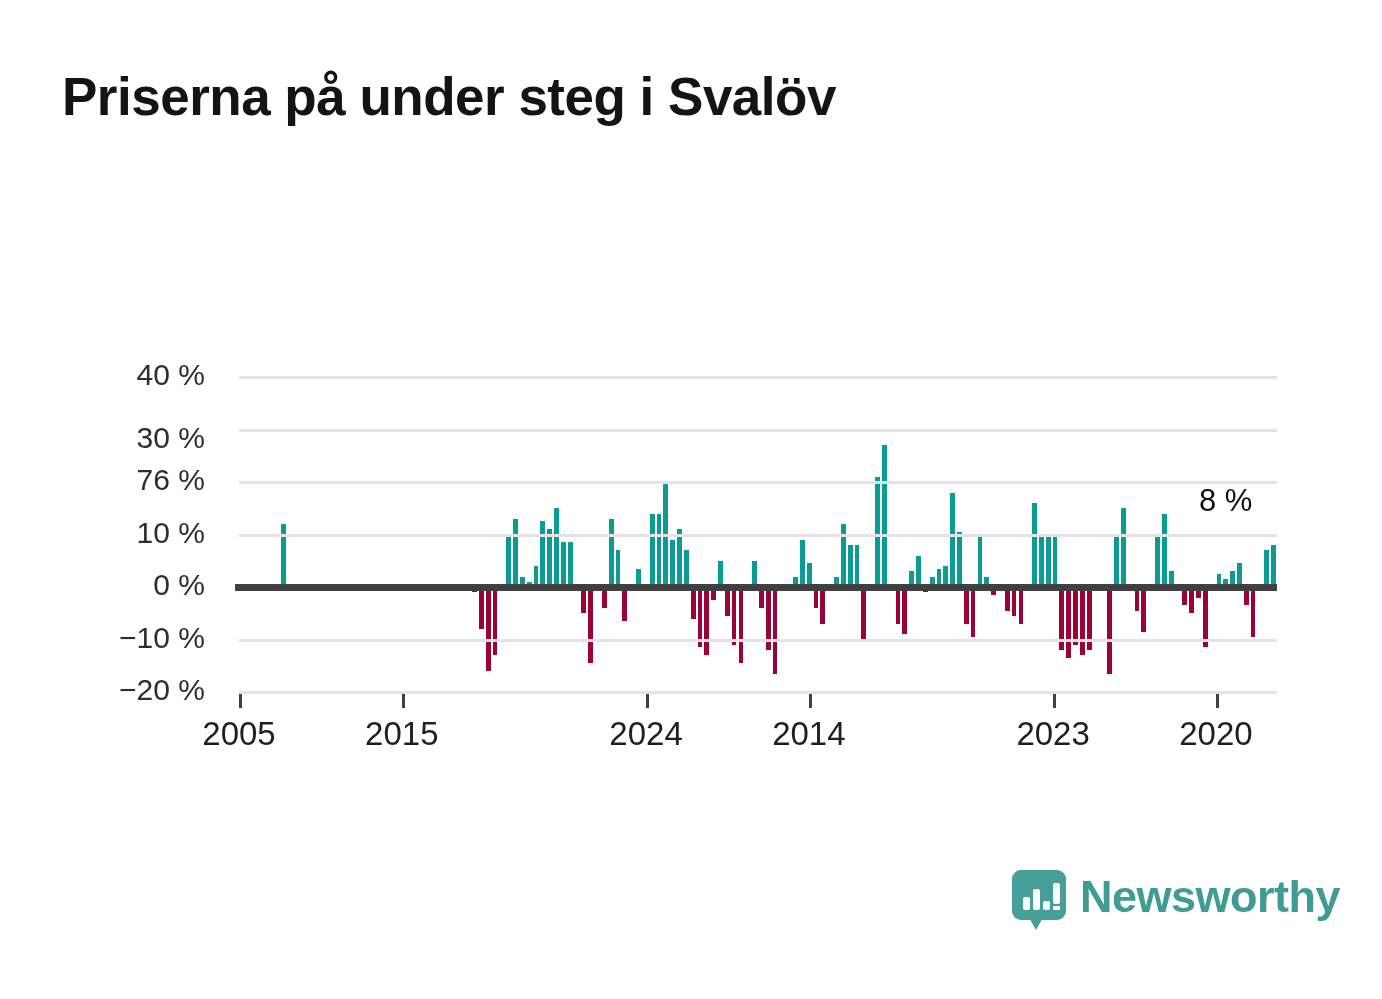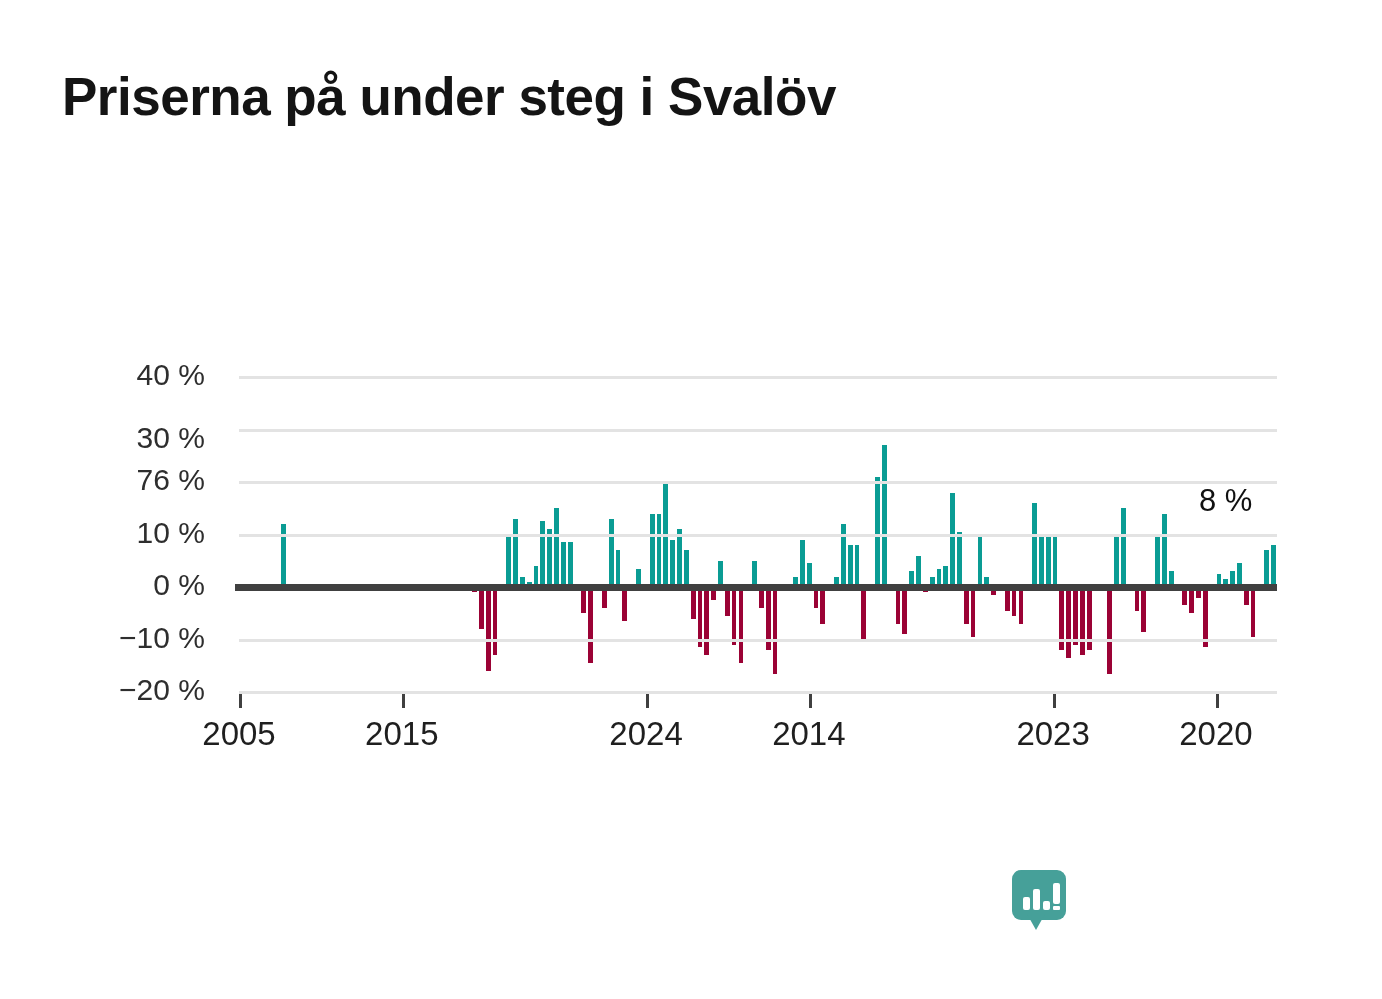--- a/index.html
+++ b/index.html
@@ -240,15 +240,16 @@
   <div class="logo">
     <div class="logo-mark">
       <div class="logo-box"></div>
       <div class="logo-tail"></div>
       <div class="lb lb1"></div>
       <div class="lb lb2"></div>
       <div class="lb lb3"></div>
       <div class="lex"></div>
       <div class="lexdot"></div>
     </div>
+    <div class="logo-text">Newsworthy</div>
   </div>
 
 </div>
 
 </body></html>

